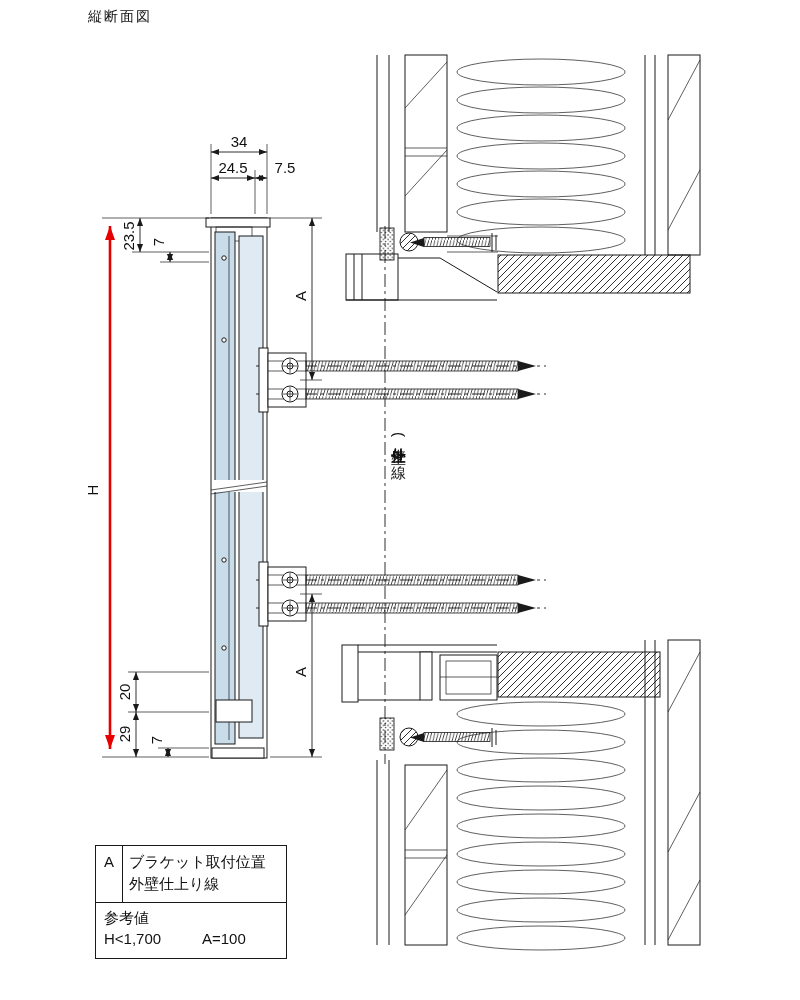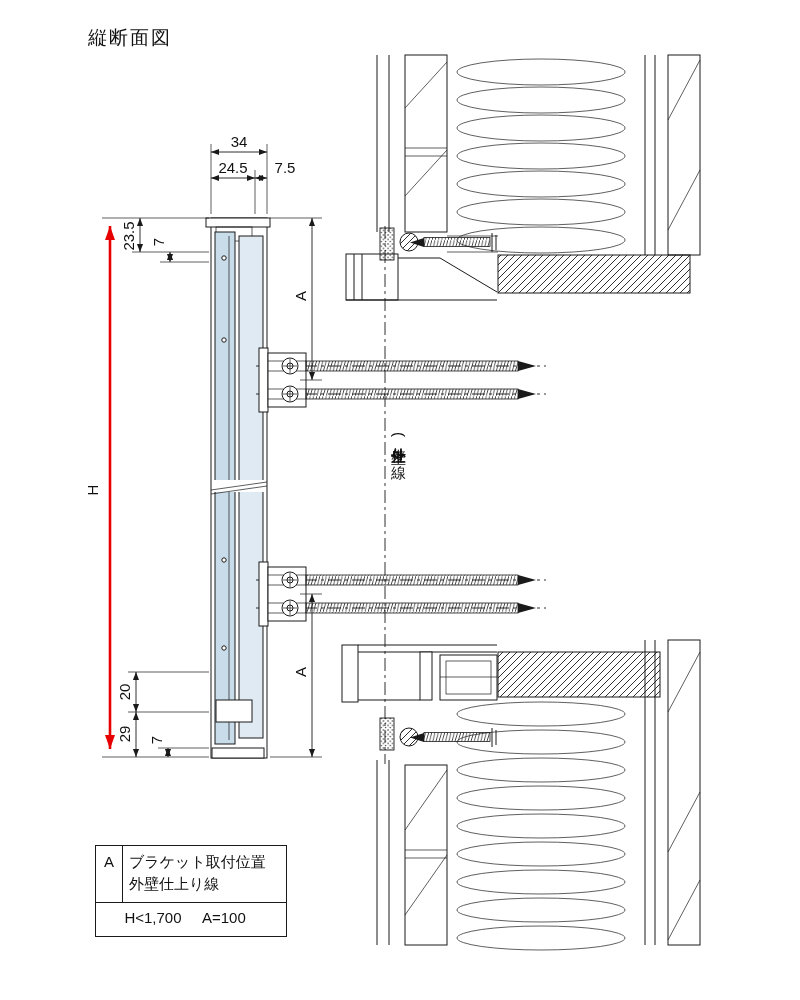--- a/index.html
+++ b/index.html
@@ -1,18 +1,18 @@
 <!DOCTYPE html>
 <html><head>
 <meta charset="utf-8">
 <style>
   html,body { margin:0; padding:0; background:#fff; }
   .page { position:relative; width:800px; height:1000px; background:#fff; overflow:hidden;
           font-family:"Liberation Sans","DejaVu Sans",sans-serif; color:#111; }
-  .title { position:absolute; left:88px; top:25px; font-size:19px; letter-spacing:2px; font-weight:500; }
+  .title { position:absolute; left:88px; top:8px; font-size:14px; letter-spacing:2px; font-weight:500; }
   svg.draw { position:absolute; left:0; top:0; }
   svg text { font-family:"Liberation Sans","DejaVu Sans",sans-serif; }
   .dimtxt  { font-size:15px; fill:#111; }
   .vlabel  { font-size:15px; fill:#111; writing-mode:vertical-rl; text-orientation:mixed; }
   .ln     { stroke:#1a1a1a; stroke-width:1; fill:none; }
   .lnw    { stroke:#1a1a1a; stroke-width:1; fill:#fff; }
   .lnthin { stroke:#1a1a1a; stroke-width:0.7; fill:none; }
   .dim    { stroke:#1a1a1a; stroke-width:0.9; fill:none; }
   .cdash  { stroke:#1a1a1a; stroke-width:0.9; fill:none; stroke-dasharray:13 4 3 4; }
   .railA  { fill:#c9dcea; stroke:#1a1a1a; stroke-width:1; }
@@ -21,21 +21,21 @@
   .threadfill { fill:url(#thread); stroke:#1a1a1a; stroke-width:0.8; }
   .dotsfill   { fill:url(#dots);   stroke:#1a1a1a; stroke-width:0.9; }
   .legend { position:absolute; left:95px; top:845px; width:190px; background:#fff;
             border:1.5px solid #1a1a1a; font-size:15px; line-height:1.45; }
   .legend .sec1 { display:flex; border-bottom:1.5px solid #1a1a1a; }
   .legend .keycell { width:26px; border-right:1.5px solid #1a1a1a; display:flex;
                      justify-content:center; padding-top:5px; }
   .legend .desccell { padding:5px 6px 7px; }
   .legend .sec2 { padding:4px 8px 8px; }
   .legend .refrow { display:flex; }
-  .legend .refrow .cond { width:98px;text-align:center; }
+  .legend .refrow .cond { width:98px; }
 </style>
 </head>
 <body>
 
 <div class="page">
 
   <div class="title">縦断面図</div>
 
   <svg class="draw" width="800" height="1000" viewBox="0 0 800 1000">
     <defs>
@@ -293,20 +293,21 @@
 
   <div class="legend">
     <div class="sec1">
       <div class="keycell">A</div>
       <div class="desccell">
         <div>ブラケット取付位置</div>
         <div>外壁仕上り線</div>
       </div>
     </div>
     <div class="sec2">
+      <div>参考値</div>
       <div class="refrow">
         <span class="cond">H&lt;1,700</span>
         <span class="val">A=100</span>
       </div>
     </div>
   </div>
 
 </div>
 
 </body></html>

